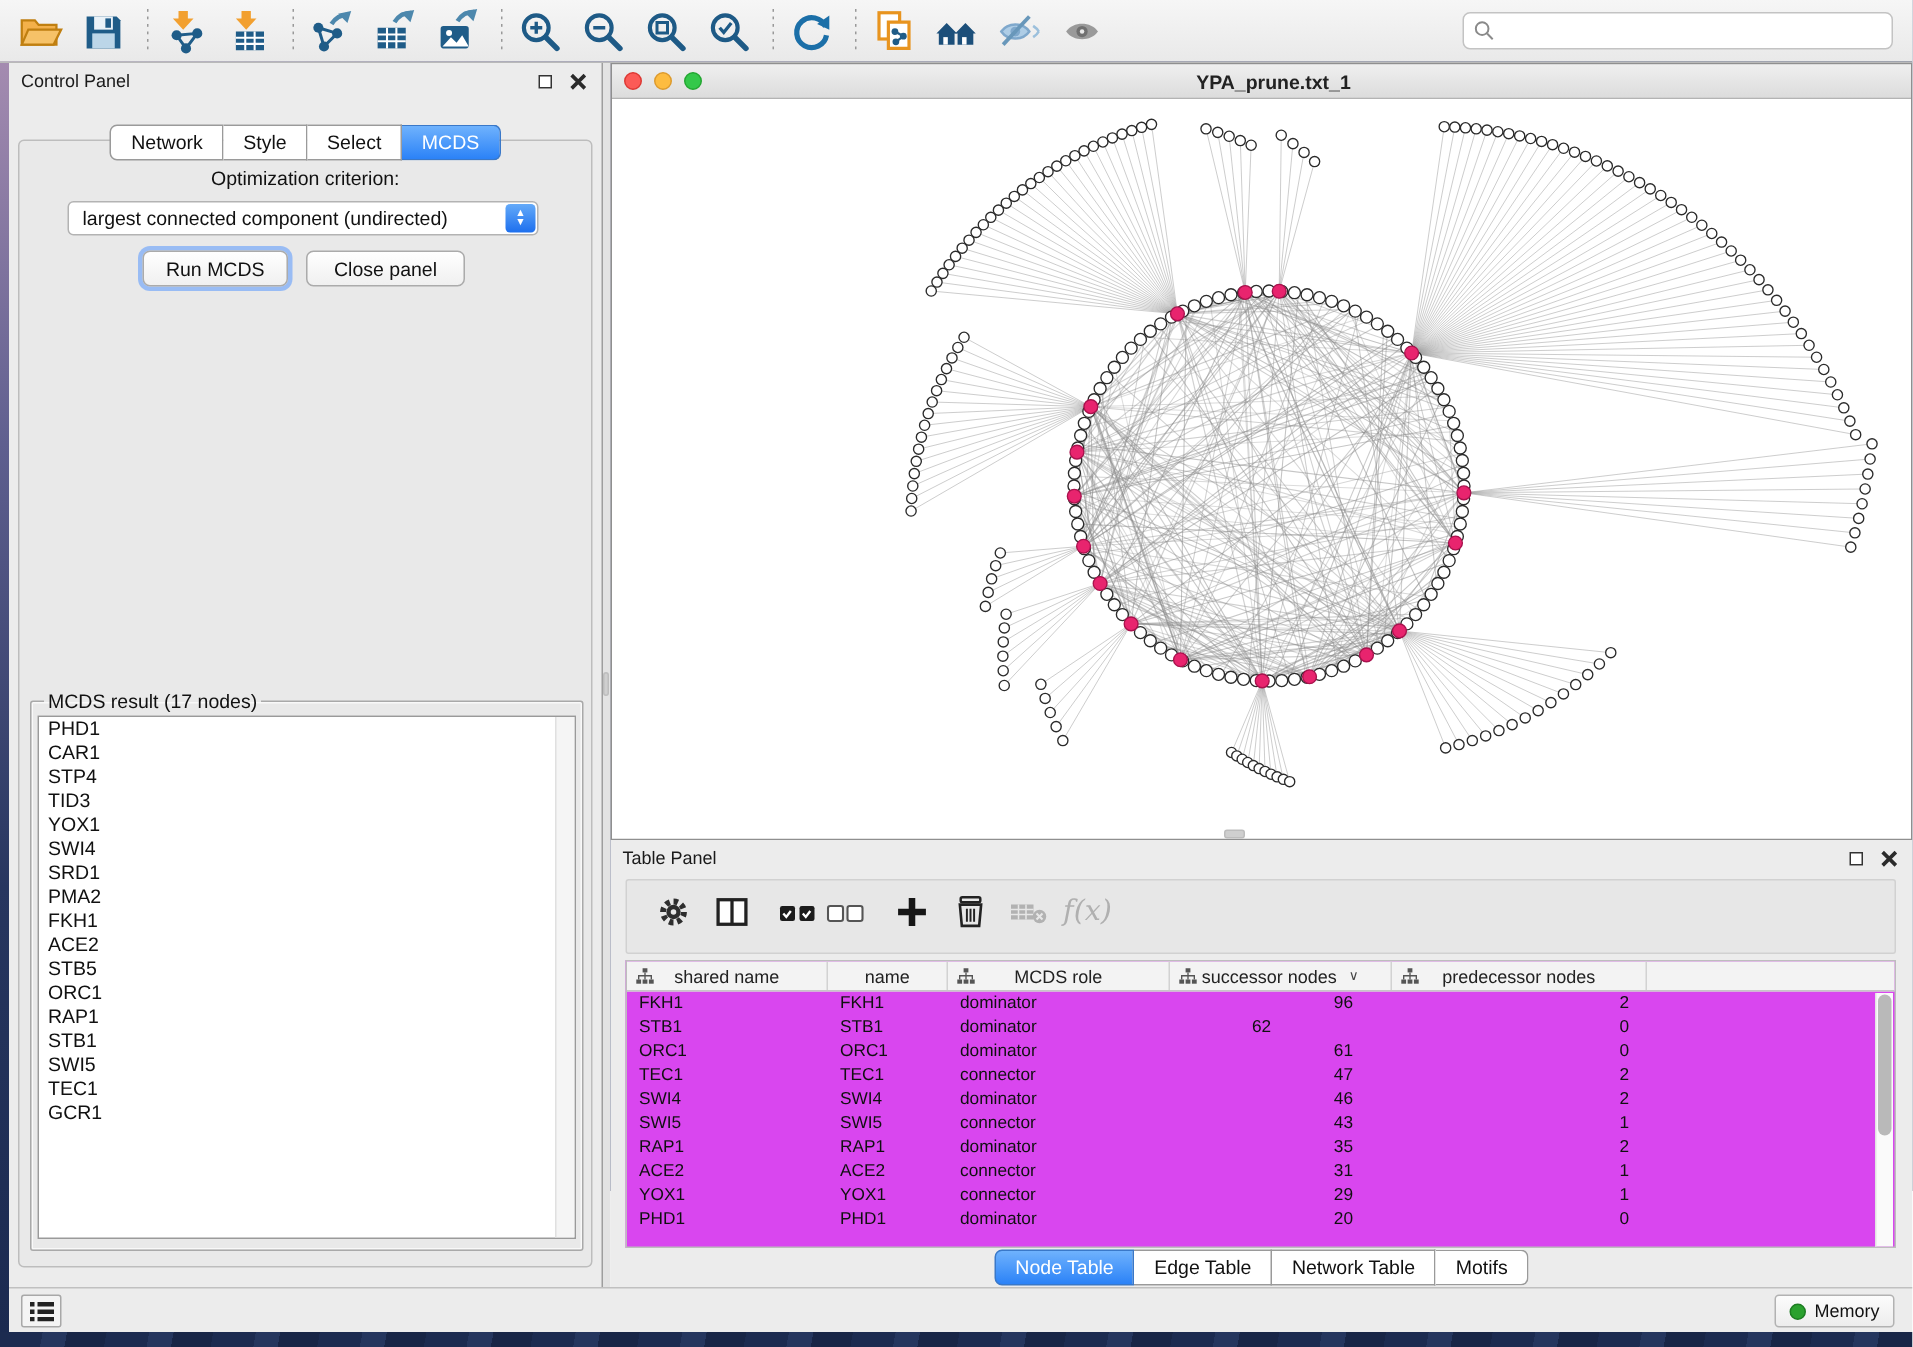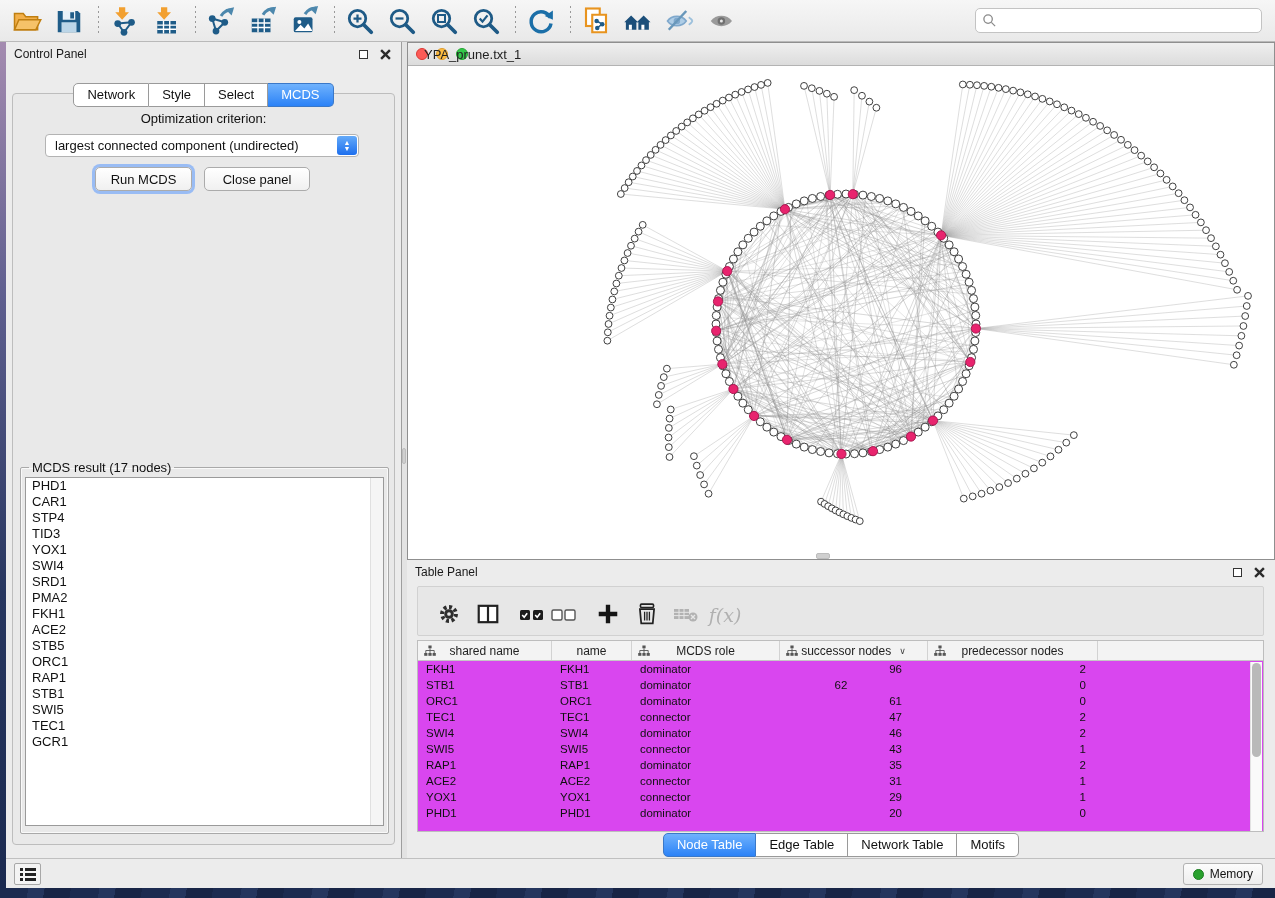--- a/index.html
+++ b/index.html
@@ -78,29 +78,29 @@
   
   #network-panel { position:absolute; left:407px; top:42px; width:868px; height:518px;
     border:1px solid #8f8f8f; background:#fff; }
   #net-titlebar { position:absolute; left:0; top:0; width:100%; height:23px;
     background:linear-gradient(#efefef,#dcdcdc); border-bottom:1px solid #b3b3b3;
     display:flex; align-items:center; padding:0 8px; }
   .tlight { width:12px; height:12px; border-radius:50%; margin-right:8px; }
   #tl-red   { background:#fc5b57; border:1px solid #dd3a35; }
   #tl-yellow{ background:#fdbc40; border:1px solid #dd9b2e; }
   #tl-green { background:#34c84a; border:1px solid #24a732; margin-right:0; }
-  #net-title { position:absolute; left:16px; right:0; font-size:13px; color:#222; }
+  #net-title { position:absolute; left:16px; right:0; text-align:center; font-size:13px; color:#222;font-weight:bold; }
   #net-canvas { position:absolute; left:0; top:23px; width:866px; height:493px; background:#fff; }
 
   
   #table-panel { position:absolute; left:407px; top:560px; width:868px; height:298px; background:#ececec; }
   #tp-toolbar { position:absolute; left:10px; top:26px; width:847px; height:50px;
     background:#e7e7e7; border:1px solid #d1d1d1; border-radius:2px;
     display:flex; align-items:center; padding-left:16px; }
-  .tpbtn { width:30px; height:30px; margin-right:9px; display:flex; align-items:flex-end; justify-content:center; }
+  .tpbtn { width:30px; height:30px; margin-right:9px; display:flex; align-items:flex-start; justify-content:center; }
   #fx-glyph { font-family:"DejaVu Serif","Liberation Serif",serif; font-style:italic;
     font-size:19px; color:#b0b0b0; }
   #node-table { position:absolute; left:10px; top:80px; width:847px; height:192px;
     background:#d946ef; border:1px solid #bdbdbd; }
   #thead { display:flex; height:20px; background:#f3f3f3; border-bottom:1px solid #c6c6c6; }
   .th { position:relative; display:flex; align-items:center; justify-content:center;
     border-right:1px solid #d2d2d2; font-size:12px; color:#222; }
   .th .hicon { position:absolute; left:6px; top:4px; }
   .th .sort { margin-left:8px; font-size:9px; color:#444; }
   .tr { display:flex; height:16px; }

